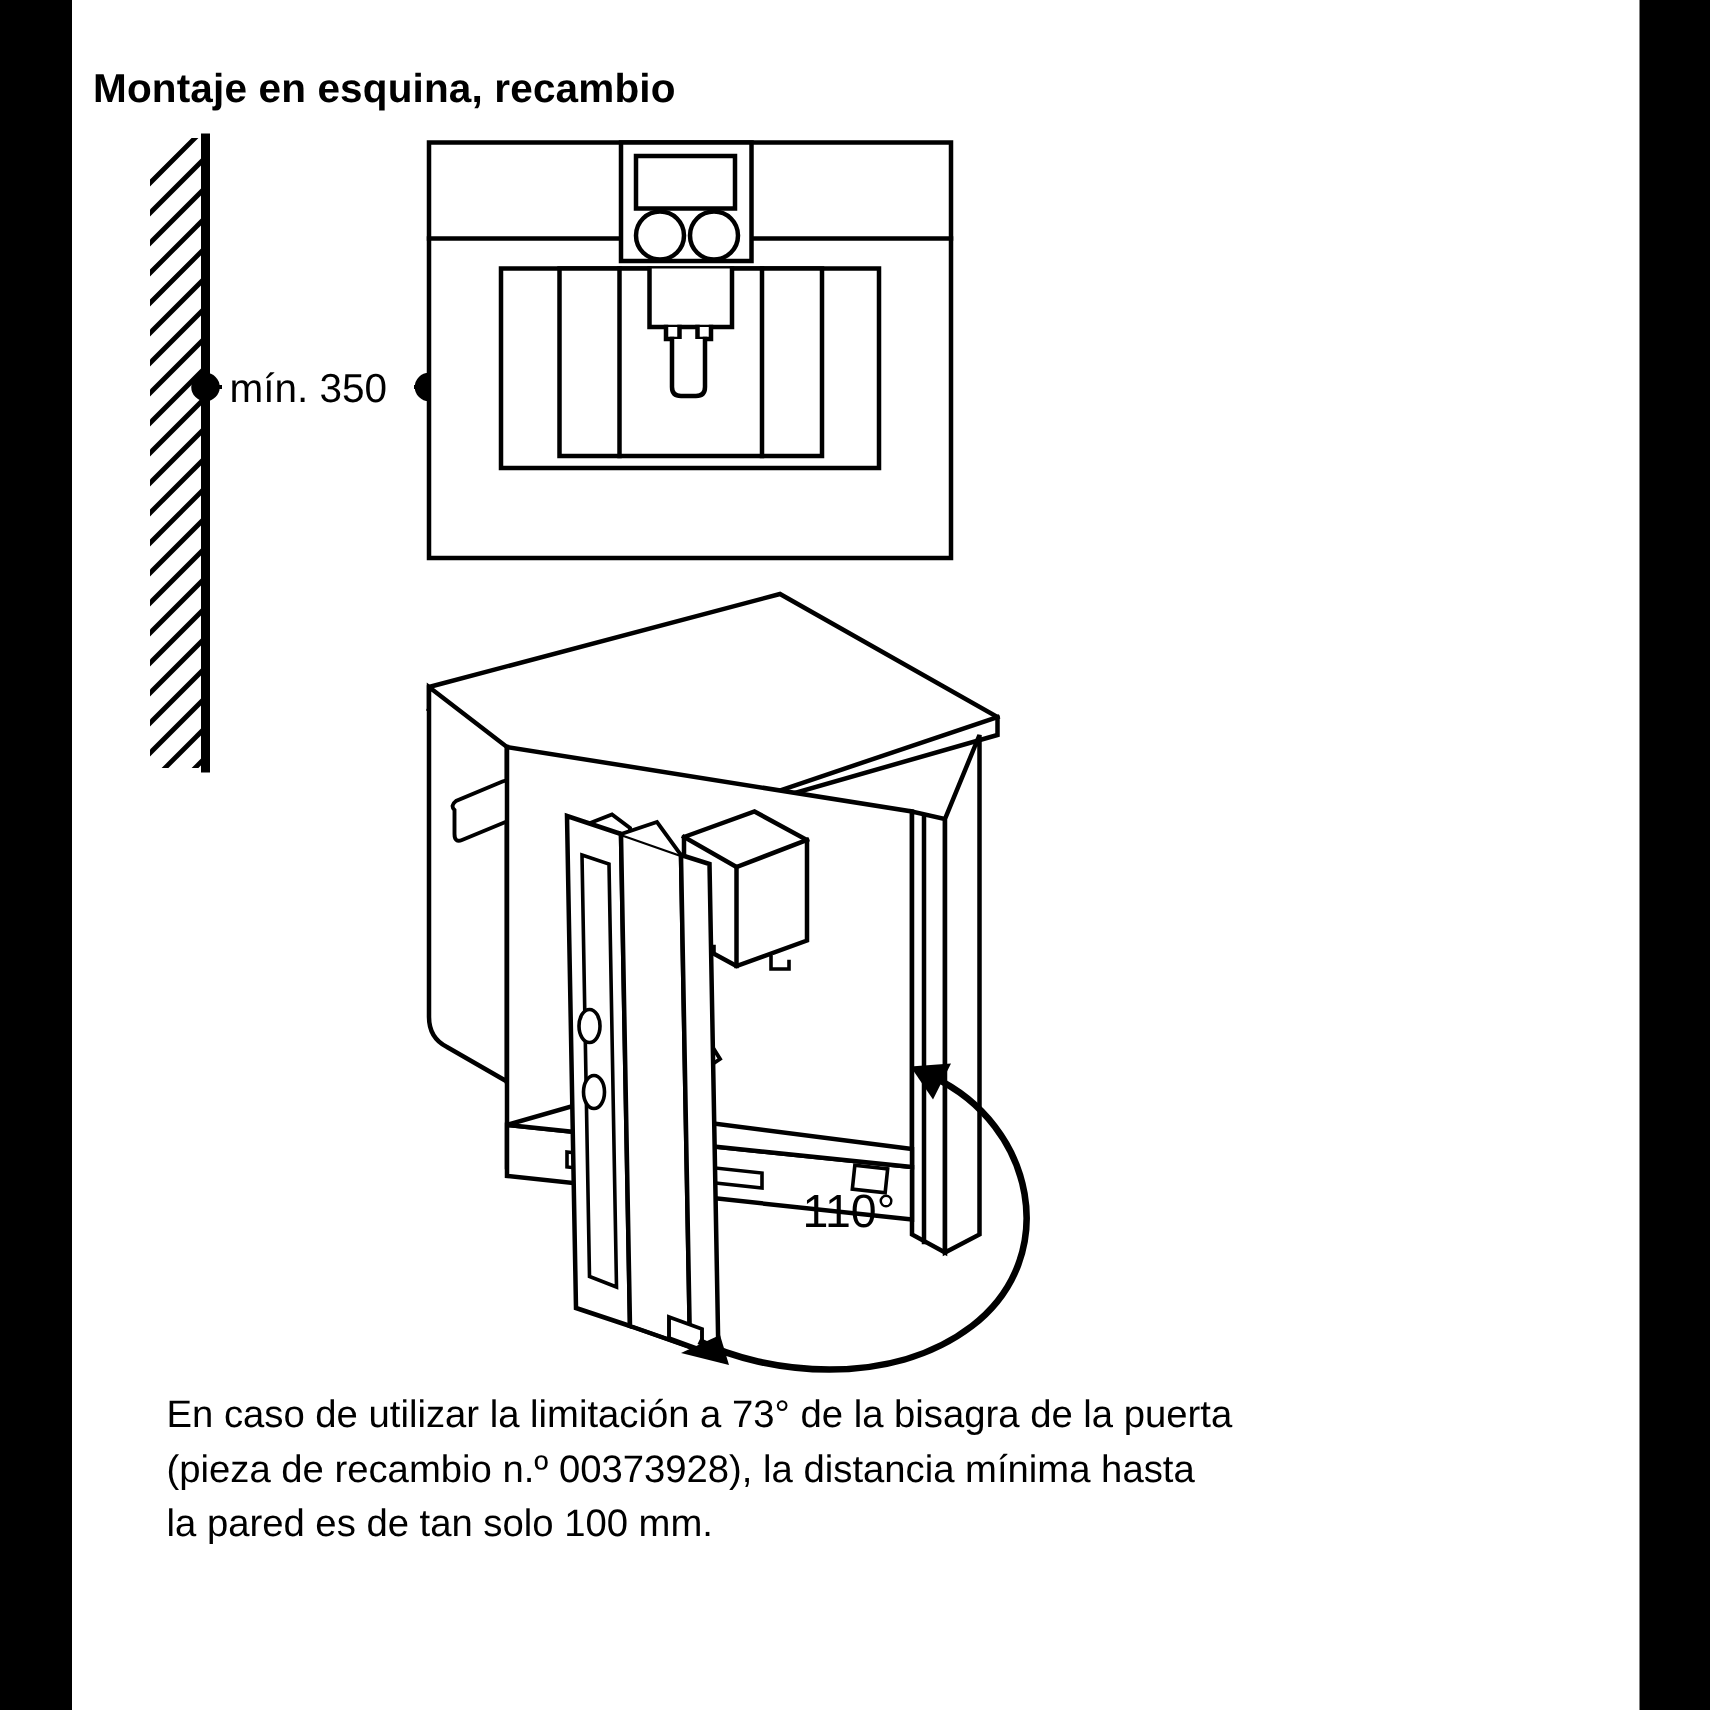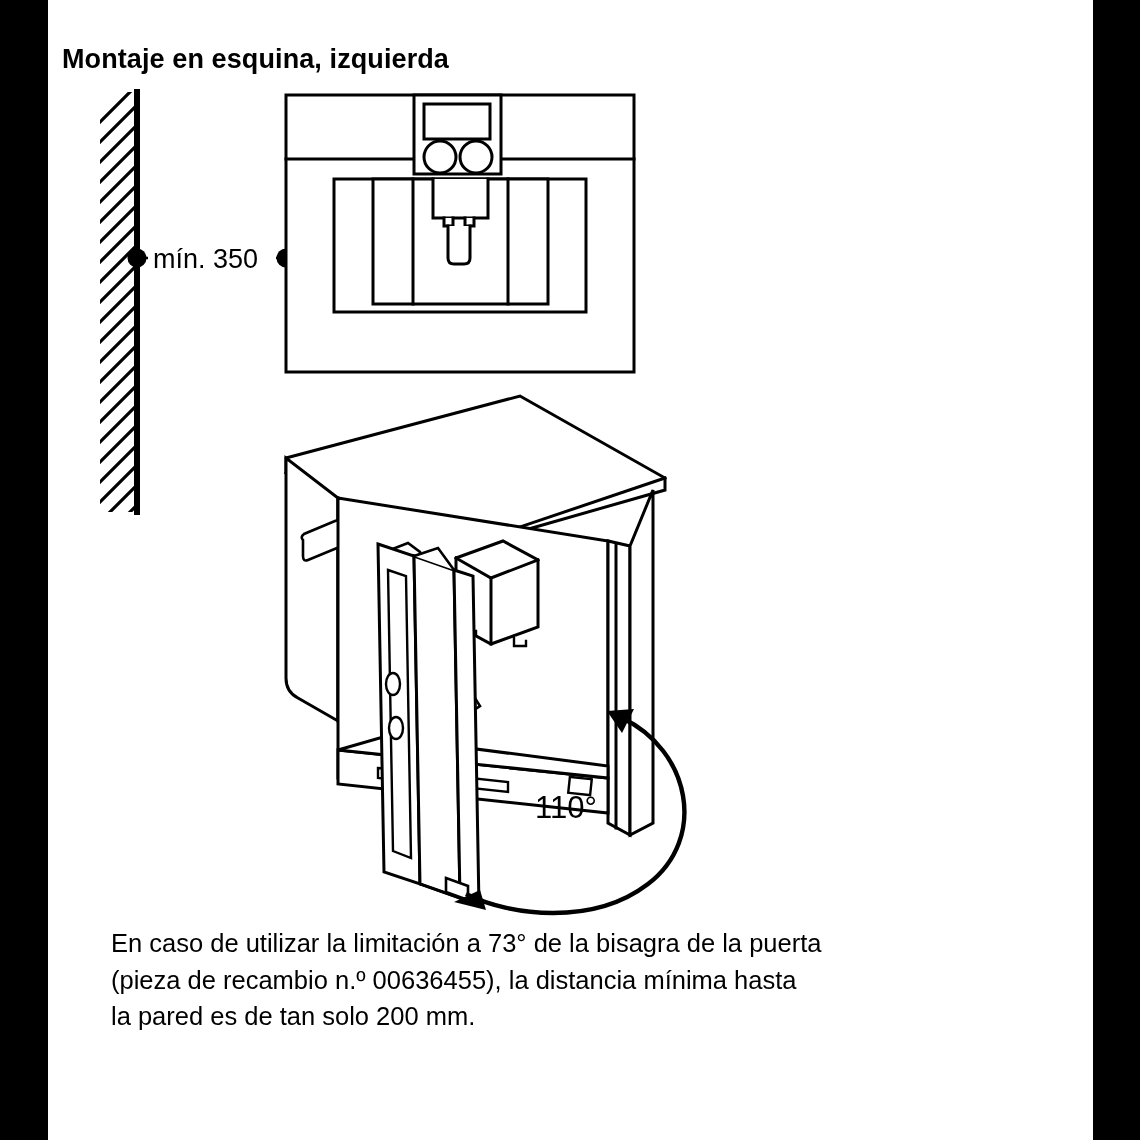--- a/index.html
+++ b/index.html
@@ -63,21 +63,21 @@
   .body-text .line { white-space: nowrap; }
 </style>
 </head>
 <body>
 
 <div class="page">
 
   <div class="edge-bar left"></div>
   <div class="edge-bar right"></div>
 
-  <div class="page-title">Montaje en esquina, izquierda</div>
+  <div class="page-title">Montaje en esquina, recambio</div>
 
   <div class="figure">
     <svg width="1045" height="840" viewBox="0 0 1045 840" xmlns="http://www.w3.org/2000/svg">
       <defs>
         <clipPath id="wallclip">
           <rect x="52" y="14" width="40" height="420"></rect>
         </clipPath>
       </defs>
 
       <g fill="none" stroke="#000000" stroke-width="3" stroke-linecap="square" stroke-linejoin="miter">
@@ -183,17 +183,17 @@
       </g>
 
       <text x="487" y="740" font-family="Liberation Sans, sans-serif" font-size="31" fill="#000000" stroke="none">110°</text>
     <rect x="100" y="164" width="128" height="34" fill="#ffffff" stroke="none"></rect>
         <text x="105" y="190" font-family="Liberation Sans, sans-serif" font-size="27" fill="#000000">mín. 350</text>
       </svg>
   </div>
 
   <div class="body-text">
     <div class="line">En caso de utilizar la limitación a 73° de la bisagra de la puerta</div>
-    <div class="line">(pieza de recambio n.º 00636455), la distancia mínima hasta</div>
-    <div class="line">la pared es de tan solo 200 mm.</div>
+    <div class="line">(pieza de recambio n.º 00373928), la distancia mínima hasta</div>
+    <div class="line">la pared es de tan solo 100 mm.</div>
   </div>
 
 </div>
 
 </body></html>

